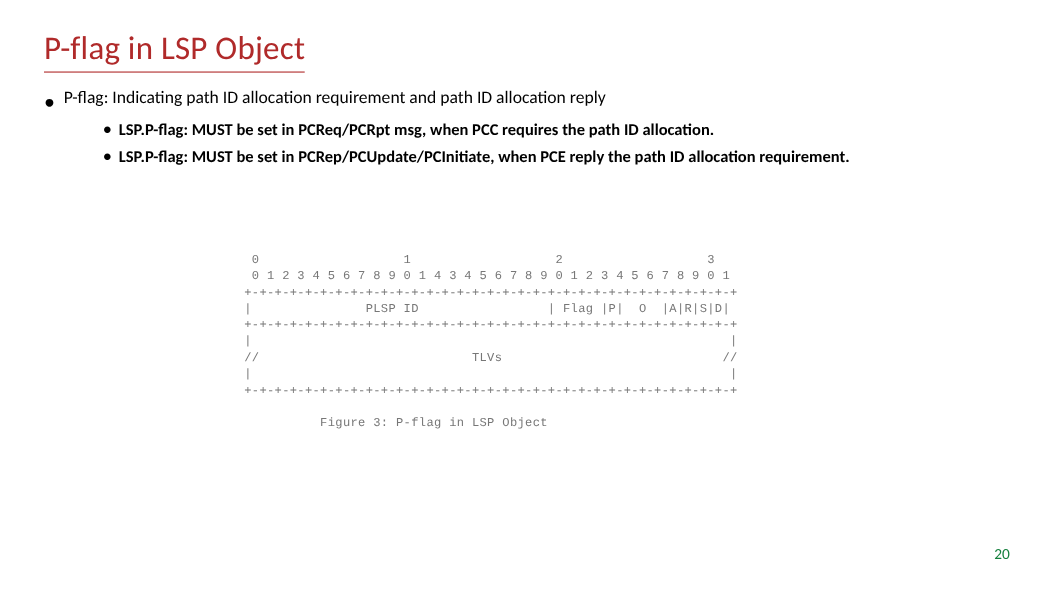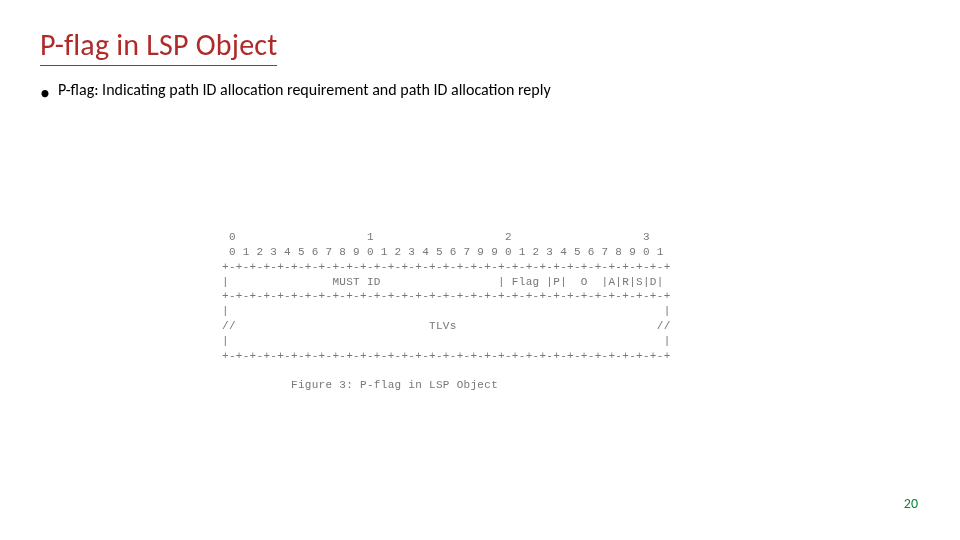--- a/index.html
+++ b/index.html
@@ -100,27 +100,35 @@
 <div class="slide">
 
   <div class="title">P-flag in LSP Object</div>
 
   <div class="bullets">
 
     <p class="b1">
       <span>P-flag: Indicating path ID allocation requirement and path ID allocation reply</span>
     </p>
 
+    <div class="sub">
+      <p class="b2">
+        <span>LSP.P-flag:  MUST be set in PCReq/PCRpt msg, when PCC requires the path ID allocation.</span>
+      </p>
+      <p class="b2">
+        <span>LSP.P-flag:  MUST be set in PCRep/PCUpdate/PCInitiate, when PCE reply the path ID allocation requirement.</span>
+      </p>
+    </div>
 
   </div>
 
   <div class="figure"><span class="ruler-nums"> 0                   1                   2                   3</span>
-<span class="ruler-nums"> 0 1 2 3 4 5 6 7 8 9 0 1 2 3 4 5 6 7 9 9 0 1 2 3 4 5 6 7 8 9 0 1</span>
+<span class="ruler-nums"> 0 1 2 3 4 5 6 7 8 9 0 1 4 3 4 5 6 7 8 9 0 1 2 3 4 5 6 7 8 9 0 1</span>
 <span>+-+-+-+-+-+-+-+-+-+-+-+-+-+-+-+-+-+-+-+-+-+-+-+-+-+-+-+-+-+-+-+-+</span>
-<span>|               MUST ID                 | Flag |P|  O  |A|R|S|D|</span>
+<span>|               PLSP ID                 | Flag |P|  O  |A|R|S|D|</span>
 <span>+-+-+-+-+-+-+-+-+-+-+-+-+-+-+-+-+-+-+-+-+-+-+-+-+-+-+-+-+-+-+-+-+</span>
 <span>|                                                               |</span>
 <span>//                            TLVs                             //</span>
 <span>|                                                               |</span>
 <span>+-+-+-+-+-+-+-+-+-+-+-+-+-+-+-+-+-+-+-+-+-+-+-+-+-+-+-+-+-+-+-+-+</span>
 
           <span>Figure 3: P-flag in LSP Object</span></div>
 
   <div class="page-num">20</div>
 

